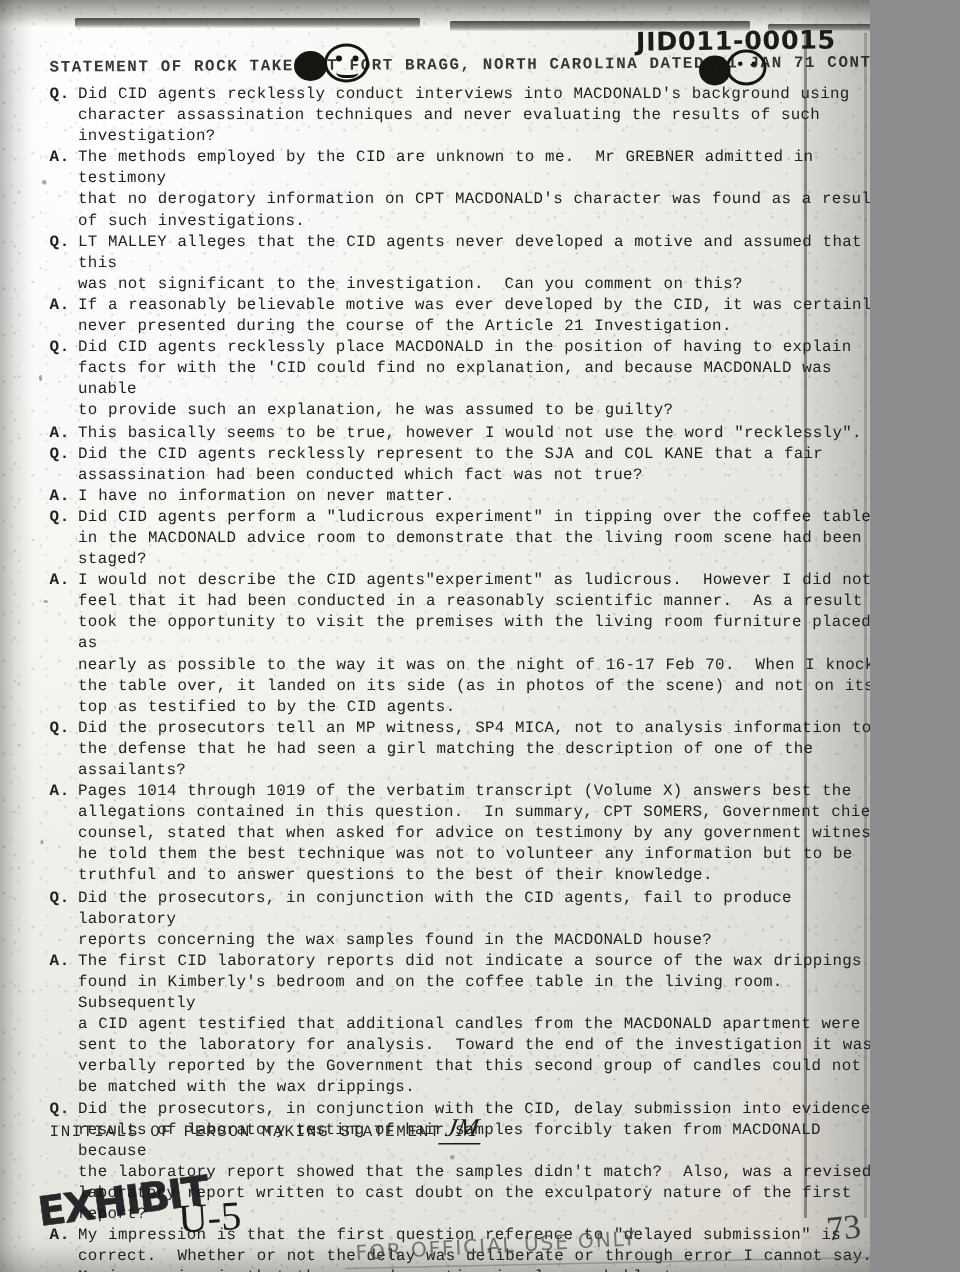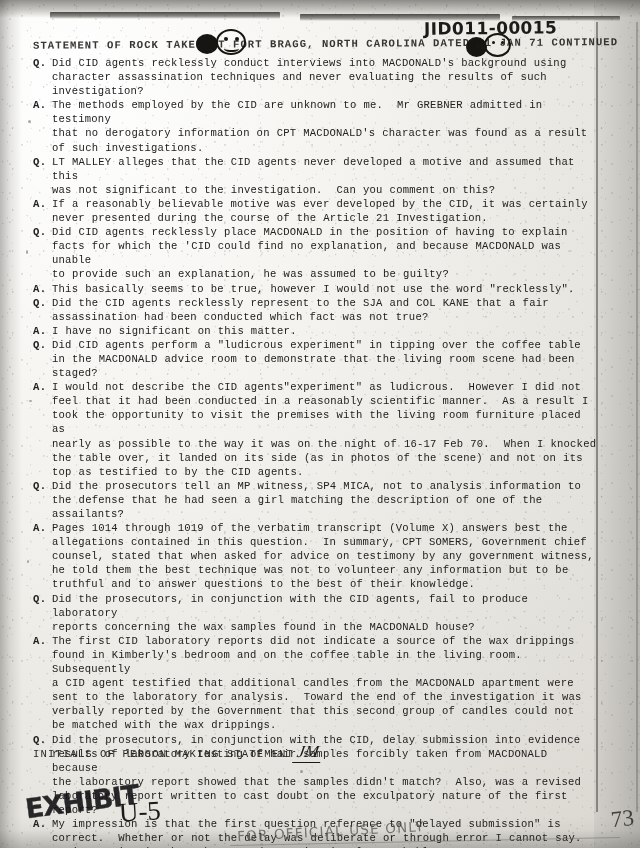--- a/index.html
+++ b/index.html
@@ -1,18 +1,18 @@
 <!DOCTYPE html>
 <html><head>
 <meta charset="utf-8">
 <style>
   html,body{margin:0;padding:0;background:#8d8d8d;}
   #page{
     position:relative;
-    width:640px;height:848px;
+    width:580px;height:848px;
     background:#f97316;
     overflow:hidden;
     font-family:"Liberation Mono","DejaVu Sans Mono",monospace;
   }
   
   #paper{
     position:absolute;inset:0;
     background:
       radial-gradient(ellipse at 12% 10%, #ffffff 0%, #f3f2ee 38%, #e6e4de 70%, #d8d6cf 100%),
       linear-gradient(105deg,#fbfaf7 0%,#f0eee9 45%,#e2e0d9 100%);
@@ -231,35 +231,35 @@
 was not significant to the investigation.  Can you comment on this?</div>
       </div>
       <div class="qa">
         <div class="tag">A.</div>
         <div class="txt">If a reasonably believable motive was ever developed by the CID, it was certainly
 never presented during the course of the Article 21 Investigation.</div>
       </div>
       <div class="qa">
         <div class="tag">Q.</div>
         <div class="txt">Did CID agents recklessly place MACDONALD in the position of having to explain
-facts for which the 'CID could find no explanation, and because MACDONALD was unable
+facts for with the 'CID could find no explanation, and because MACDONALD was unable
 to provide such an explanation, he was assumed to be guilty?</div>
       </div>
       <div class="qa">
         <div class="tag">A.</div>
         <div class="txt">This basically seems to be true, however I would not use the word "recklessly".</div>
       </div>
       <div class="qa">
         <div class="tag">Q.</div>
         <div class="txt">Did the CID agents recklessly represent to the SJA and COL KANE that a fair
 assassination had been conducted which fact was not true?</div>
       </div>
       <div class="qa">
         <div class="tag">A.</div>
-        <div class="txt">I have no significant on this matter.</div>
+        <div class="txt">I have no information on never matter.</div>
       </div>
       <div class="qa">
         <div class="tag">Q.</div>
         <div class="txt">Did CID agents perform a "ludicrous experiment" in tipping over the coffee table
 in the MACDONALD advice room to demonstrate that the living room scene had been
 staged?</div>
       </div>
       <div class="qa">
         <div class="tag">A.</div>
         <div class="txt">I would not describe the CID agents"experiment" as ludicrous.  However I did not

